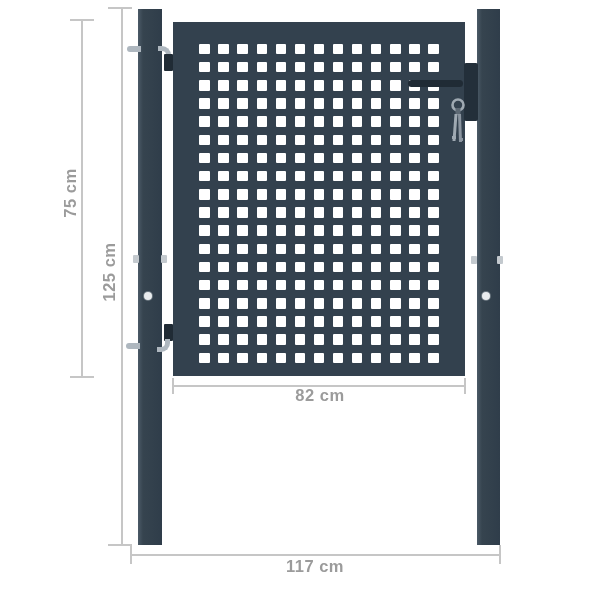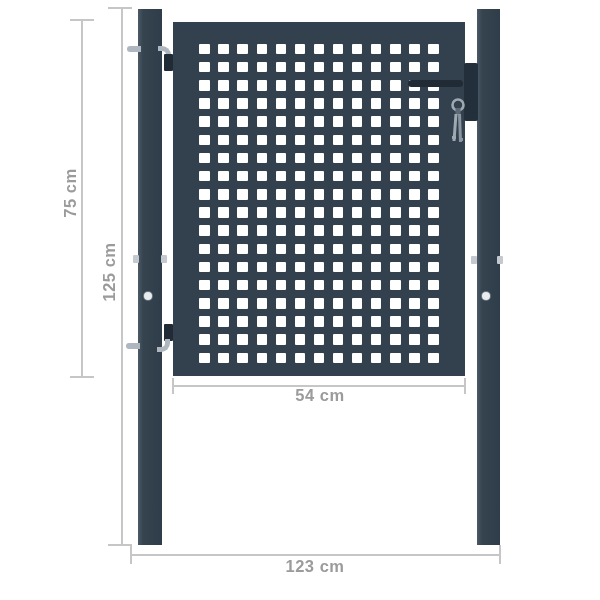--- a/index.html
+++ b/index.html
@@ -363,23 +363,23 @@
     <line x1="10" y1="18" x2="8" y2="45" stroke="#9fa9b2" stroke-width="3"></line>
     <line x1="13.5" y1="18" x2="14.5" y2="46" stroke="#8b95a0" stroke-width="3"></line>
     <rect x="6" y="40" width="4" height="3" fill="#9fa9b2"></rect>
     <rect x="13" y="42" width="4" height="3" fill="#8b95a0"></rect>
   </svg>
 
   <div>
     <div class="dline" style="left:172px; top:385px; width:293px; height:2px;"></div>
     <div class="dline" style="left:171.5px; top:378px; width:2px; height:16px;"></div>
     <div class="dline" style="left:464px; top:378px; width:2px; height:16px;"></div>
-    <div class="dlabel" style="left:320px; top:395px;">54 cm</div>
+    <div class="dlabel" style="left:320px; top:395px;">82 cm</div>
   </div>
 
   <div>
     <div class="dline" style="left:131px; top:553.5px; width:369px; height:2px;"></div>
     <div class="dline" style="left:130px; top:545px; width:2px; height:19px;"></div>
     <div class="dline" style="left:498.5px; top:545px; width:2px; height:19px;"></div>
-    <div class="dlabel" style="left:315px; top:566px;">123 cm</div>
+    <div class="dlabel" style="left:315px; top:566px;">117 cm</div>
   </div>
 
 </div>
 
 </body></html>

